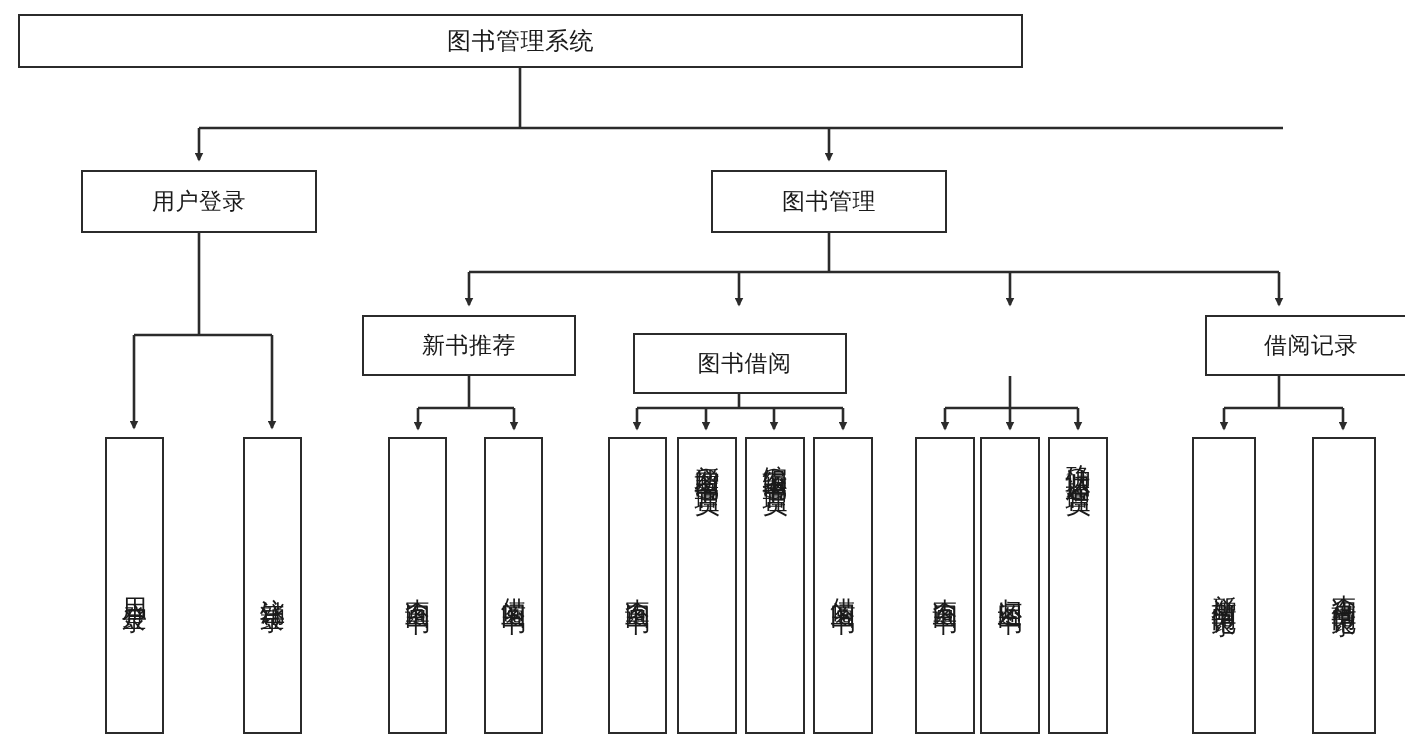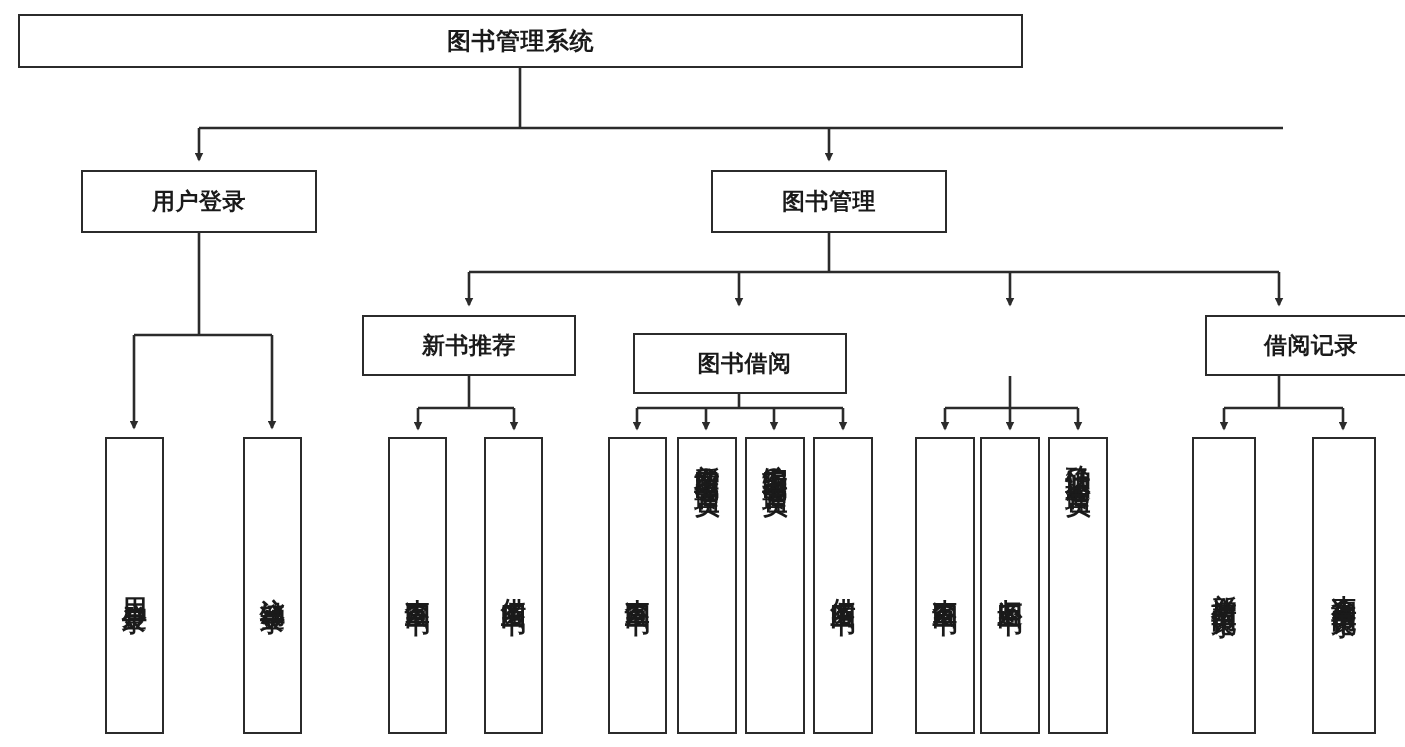--- a/index.html
+++ b/index.html
@@ -10,21 +10,20 @@
   }
   body {
     font-family: "Liberation Sans", "DejaVu Sans", sans-serif;
   }
   #diagram-root {
     position: relative;
     width: 1405px;
     height: 747px;
     background: #ffffff;
     overflow: hidden;
-    font-weight: bold;
   }
   #edge-layer {
     position: absolute;
     left: 0;
     top: 0;
     width: 1405px;
     height: 747px;
     pointer-events: none;
   }
   .node {

